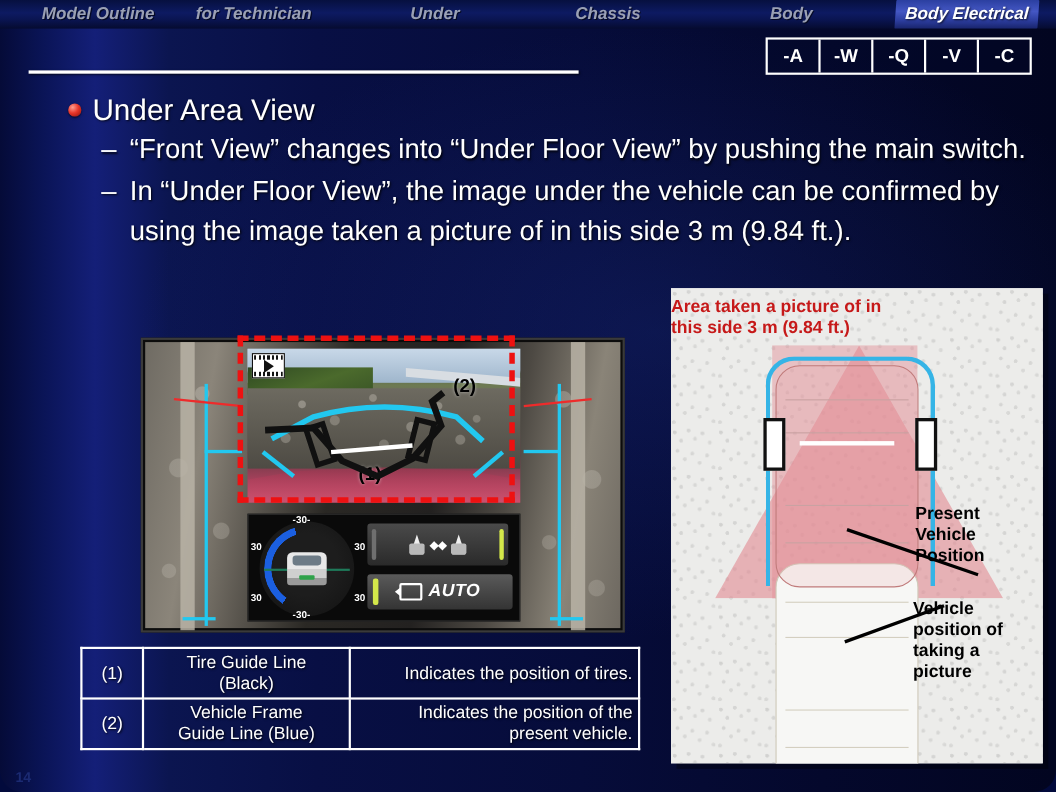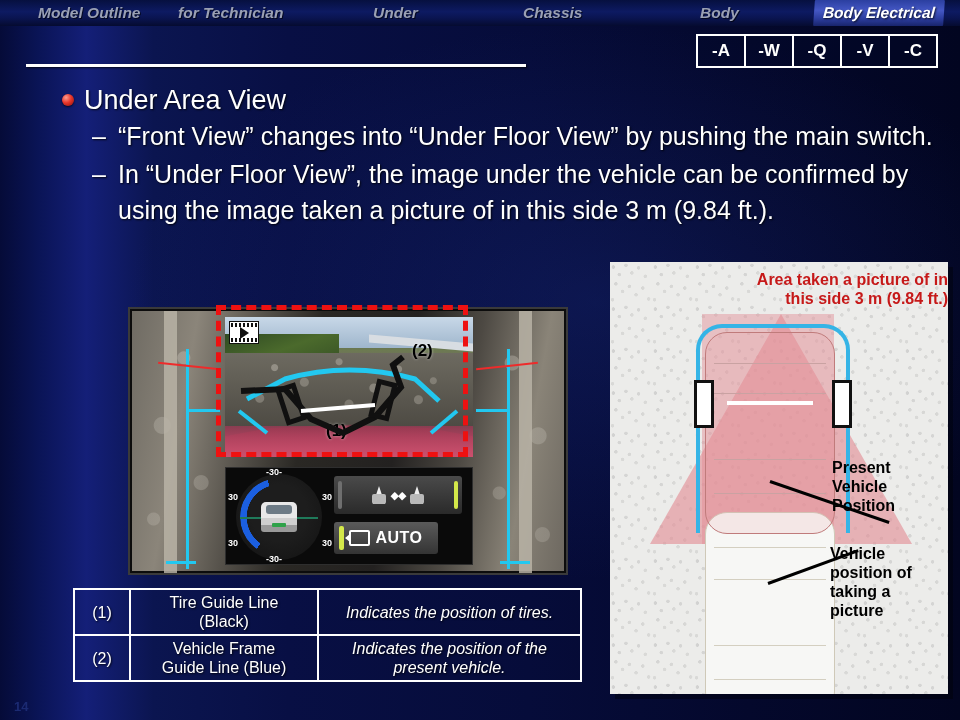--- a/index.html
+++ b/index.html
@@ -8,20 +8,21 @@
     font-family:"Liberation Sans", sans-serif;
     background:#020a3c;
     position:relative;
   }
   .slide{
     position:absolute;inset:0;
     background:
       linear-gradient(90deg,
         #050b38 0%, #0a1456 4%, #141f78 9%, #0b1550 16%,
         #080f44 30%, #060c3a 55%, #04082c 78%, #020520 100%);
+    border-radius: 20px;
   }
   .slide::after{
     content:"";position:absolute;inset:0;
     background:radial-gradient(ellipse 70% 55% at 62% 42%, rgba(30,50,140,.30), rgba(0,0,0,0) 70%);
     pointer-events:none;
   }
 
   
   .navbar{
     position:absolute;left:0;top:0;width:960px;height:26px;
@@ -227,23 +228,23 @@
     border-left:6px solid transparent;border-right:6px solid transparent;
     position:relative;
   }
   .trap .minicar{
     position:absolute;left:-7px;top:8px;width:14px;height:10px;
     background:#b9b9b9;border-radius:2px;
   }
   .arrows{color:#fff;font-size:11px;letter-spacing:-1px;}
 
   .autobox{
-    position:absolute;left:108px;top:54px;width:104px;height:32px;
+    position:absolute;left:108px;top:54px;width:132px;height:32px;
     background:linear-gradient(180deg,#5a5a5a,#343434);
-    border-radius:3px;display:flex;align-items:center;justify-content:center;gap:5px;
+    border-radius:3px;display:flex;align-items:center;justify-content:center;gap:5px;font-style:italic;
   }
   .autobox .edge{position:absolute;left:5px;top:4px;bottom:4px;width:5px;
     background:#d4e84a;border-radius:2px;}
   .camglyph{
     width:17px;height:12px;border:2px solid #fff;border-radius:2px;position:relative;
   }
   .camglyph::before{
     content:"";position:absolute;left:-6px;top:2px;
     border-top:4px solid transparent;border-bottom:4px solid transparent;
     border-right:5px solid #fff;
@@ -263,21 +264,21 @@
   }
   .legend td{
     border:2px solid #ffffff;
     color:#ffffff;font-size:16px;line-height:19px;
     padding:3px 5px;
     text-shadow:1px 1px 2px rgba(0,0,0,.85);
     vertical-align:middle;
   }
   .c-idx{width:44px;text-align:center;font-size:17px;}
   .c-name{width:176px;text-align:center;}
-  .c-desc{text-align:center;font-style:italic;}
+  .c-desc{text-align:right;}
 
   
   .diagram{
     position:absolute;left:610px;top:262px;width:338px;height:432px;
     z-index:4;background:#ffffff;
     box-shadow:5px 5px 0 rgba(0,0,0,.35);
     overflow:hidden;
   }
   .ground{
     position:absolute;inset:0;
@@ -295,21 +296,21 @@
       radial-gradient(circle at 14% 52%, rgba(120,120,120,.35) 0 1.5px, transparent 2px),
       radial-gradient(circle at 30% 70%, rgba(120,120,120,.3) 0 1.5px, transparent 2px),
       radial-gradient(circle at 46% 58%, rgba(120,120,120,.33) 0 1.5px, transparent 2px),
       radial-gradient(circle at 62% 78%, rgba(120,120,120,.3) 0 1.5px, transparent 2px),
       radial-gradient(circle at 78% 62%, rgba(120,120,120,.33) 0 1.5px, transparent 2px),
       radial-gradient(circle at 92% 88%, rgba(120,120,120,.3) 0 1.5px, transparent 2px),
       radial-gradient(circle at 6% 90%, rgba(120,120,120,.3) 0 1.5px, transparent 2px);
     background-size:42px 42px;
   }
   .diag-caption{
-    position:absolute;left:0;right:0;top:8px;text-align:right;
+    position:absolute;left:0;right:0;top:8px;text-align:left;
     color:#c61919;font-weight:bold;font-size:16px;line-height:19px;
     z-index:3;
   }
   .cone{
     position:absolute;left:40px;top:52px;width:262px;height:230px;
     background:rgba(226,140,148,.62);
     clip-path:polygon(50% 100%, 0 0, 100% 0);
     transform:rotate(180deg);
     z-index:1;
   }

